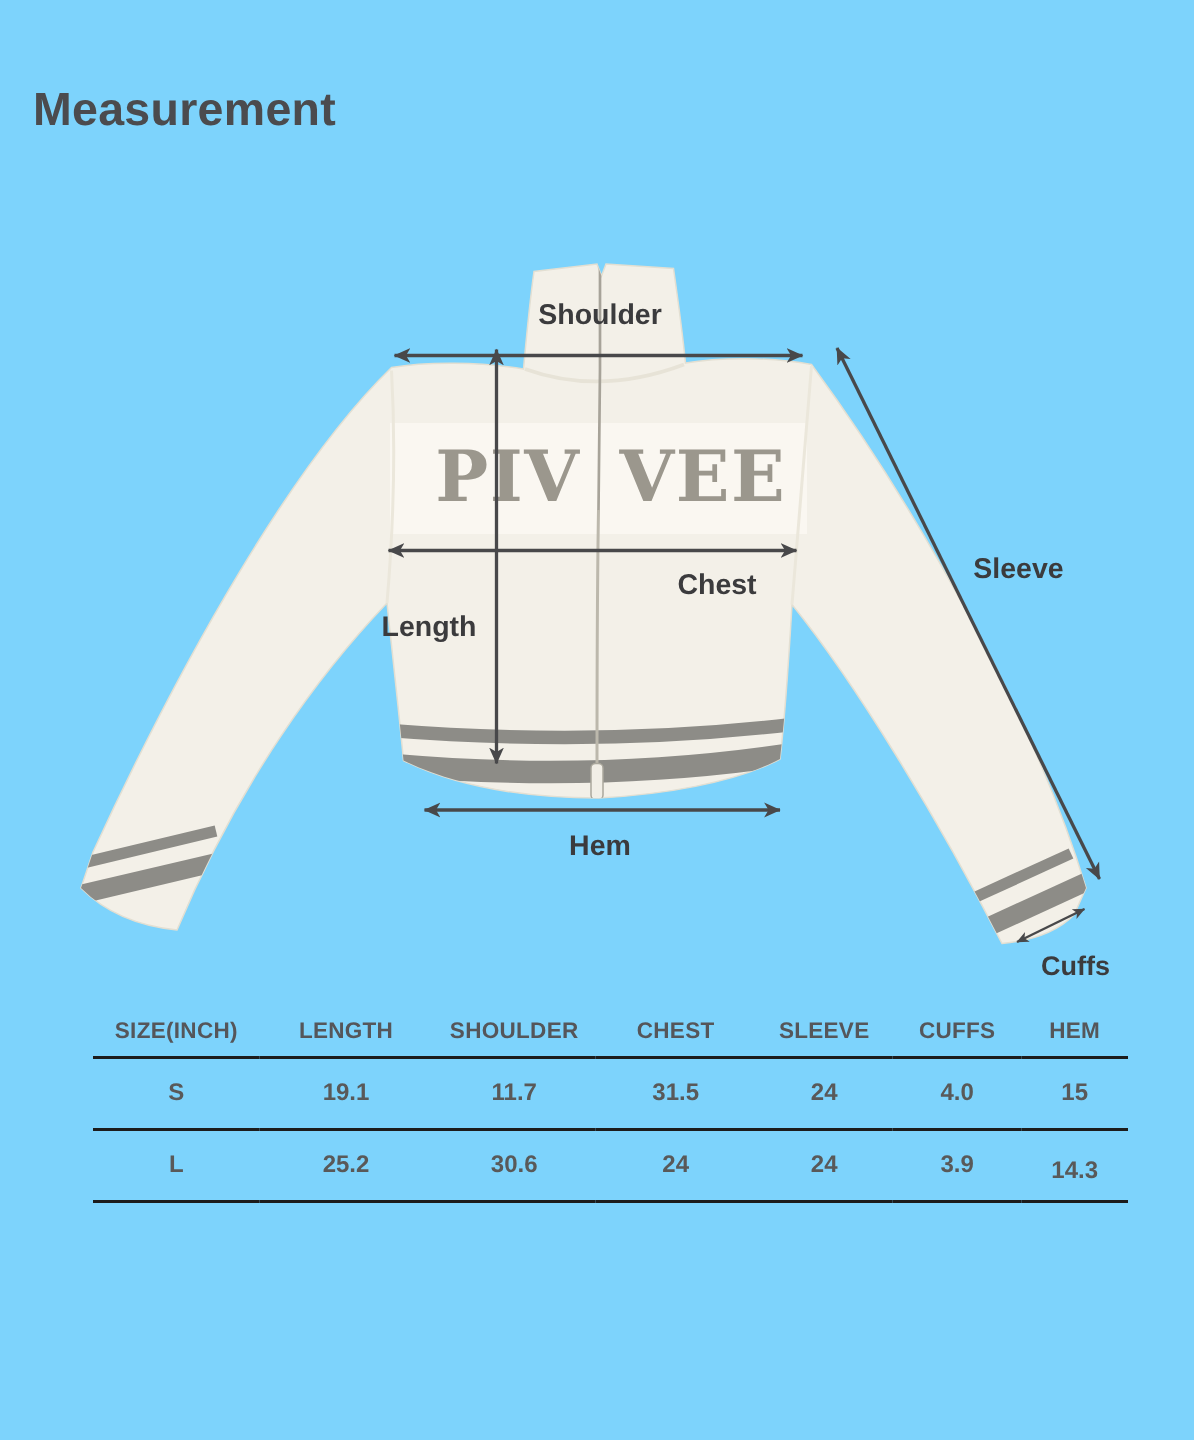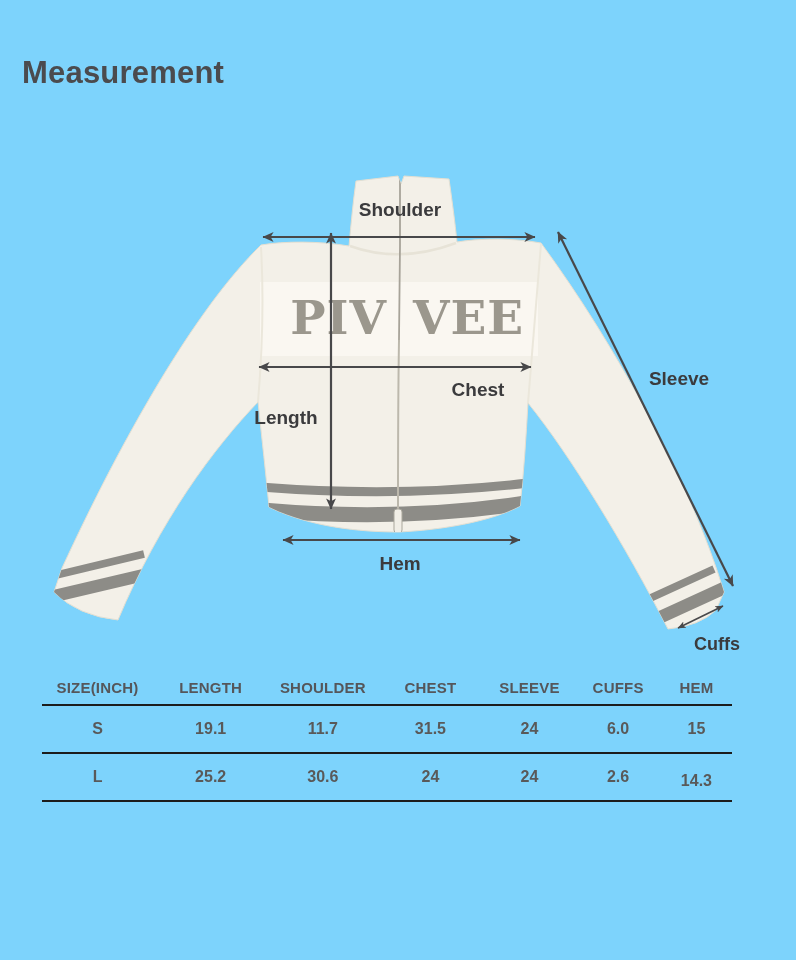--- a/index.html
+++ b/index.html
@@ -14,21 +14,21 @@
   svg.diagram { position:absolute; left:0; top:0; }
   svg .lbl  { font-family:"Liberation Sans", sans-serif; font-size:19px; font-weight:bold; }
   svg .lbl-sm { font-size:18px; }
   svg .brand { font-family:"DejaVu Serif", serif; font-size:47px; font-weight:bold; letter-spacing:1px; }
   svg .arrow { fill:none; stroke-width:2.2; }
   svg .arrow-sm { fill:none; stroke-width:1.6; }
   svg .stripe { fill:none; }
   svg .seam { fill:none; }
 
   table.size-chart {
-    position:absolute; left:42px; top:670px; width:690px;
+    position:absolute; left:62px; top:670px; width:690px;
     border-collapse:collapse; table-layout:fixed;
   }
   .size-chart th {
     height:34px; vertical-align:middle; text-align:center;
     font-size:15px; font-weight:bold; color:#55565a; letter-spacing:0.2px;
     border-bottom:2.5px solid #1c1c1c; padding:0;
   }
   .size-chart td {
     height:46px; vertical-align:middle; text-align:center;
     font-size:16px; font-weight:bold; color:#595959;
@@ -135,28 +135,28 @@
         <th>HEM</th>
       </tr>
     </thead>
     <tbody>
       <tr>
         <td>S</td>
         <td>19.1</td>
         <td>11.7</td>
         <td>31.5</td>
         <td>24</td>
-        <td>6.0</td>
+        <td>4.0</td>
         <td>15</td>
       </tr>
       <tr>
         <td>L</td>
         <td>25.2</td>
         <td>30.6</td>
         <td>24</td>
         <td>24</td>
-        <td>2.6</td>
+        <td>3.9</td>
         <td><span class="low">14.3</span></td>
       </tr>
     </tbody>
   </table>
 
 </div>
 
 </body></html>

